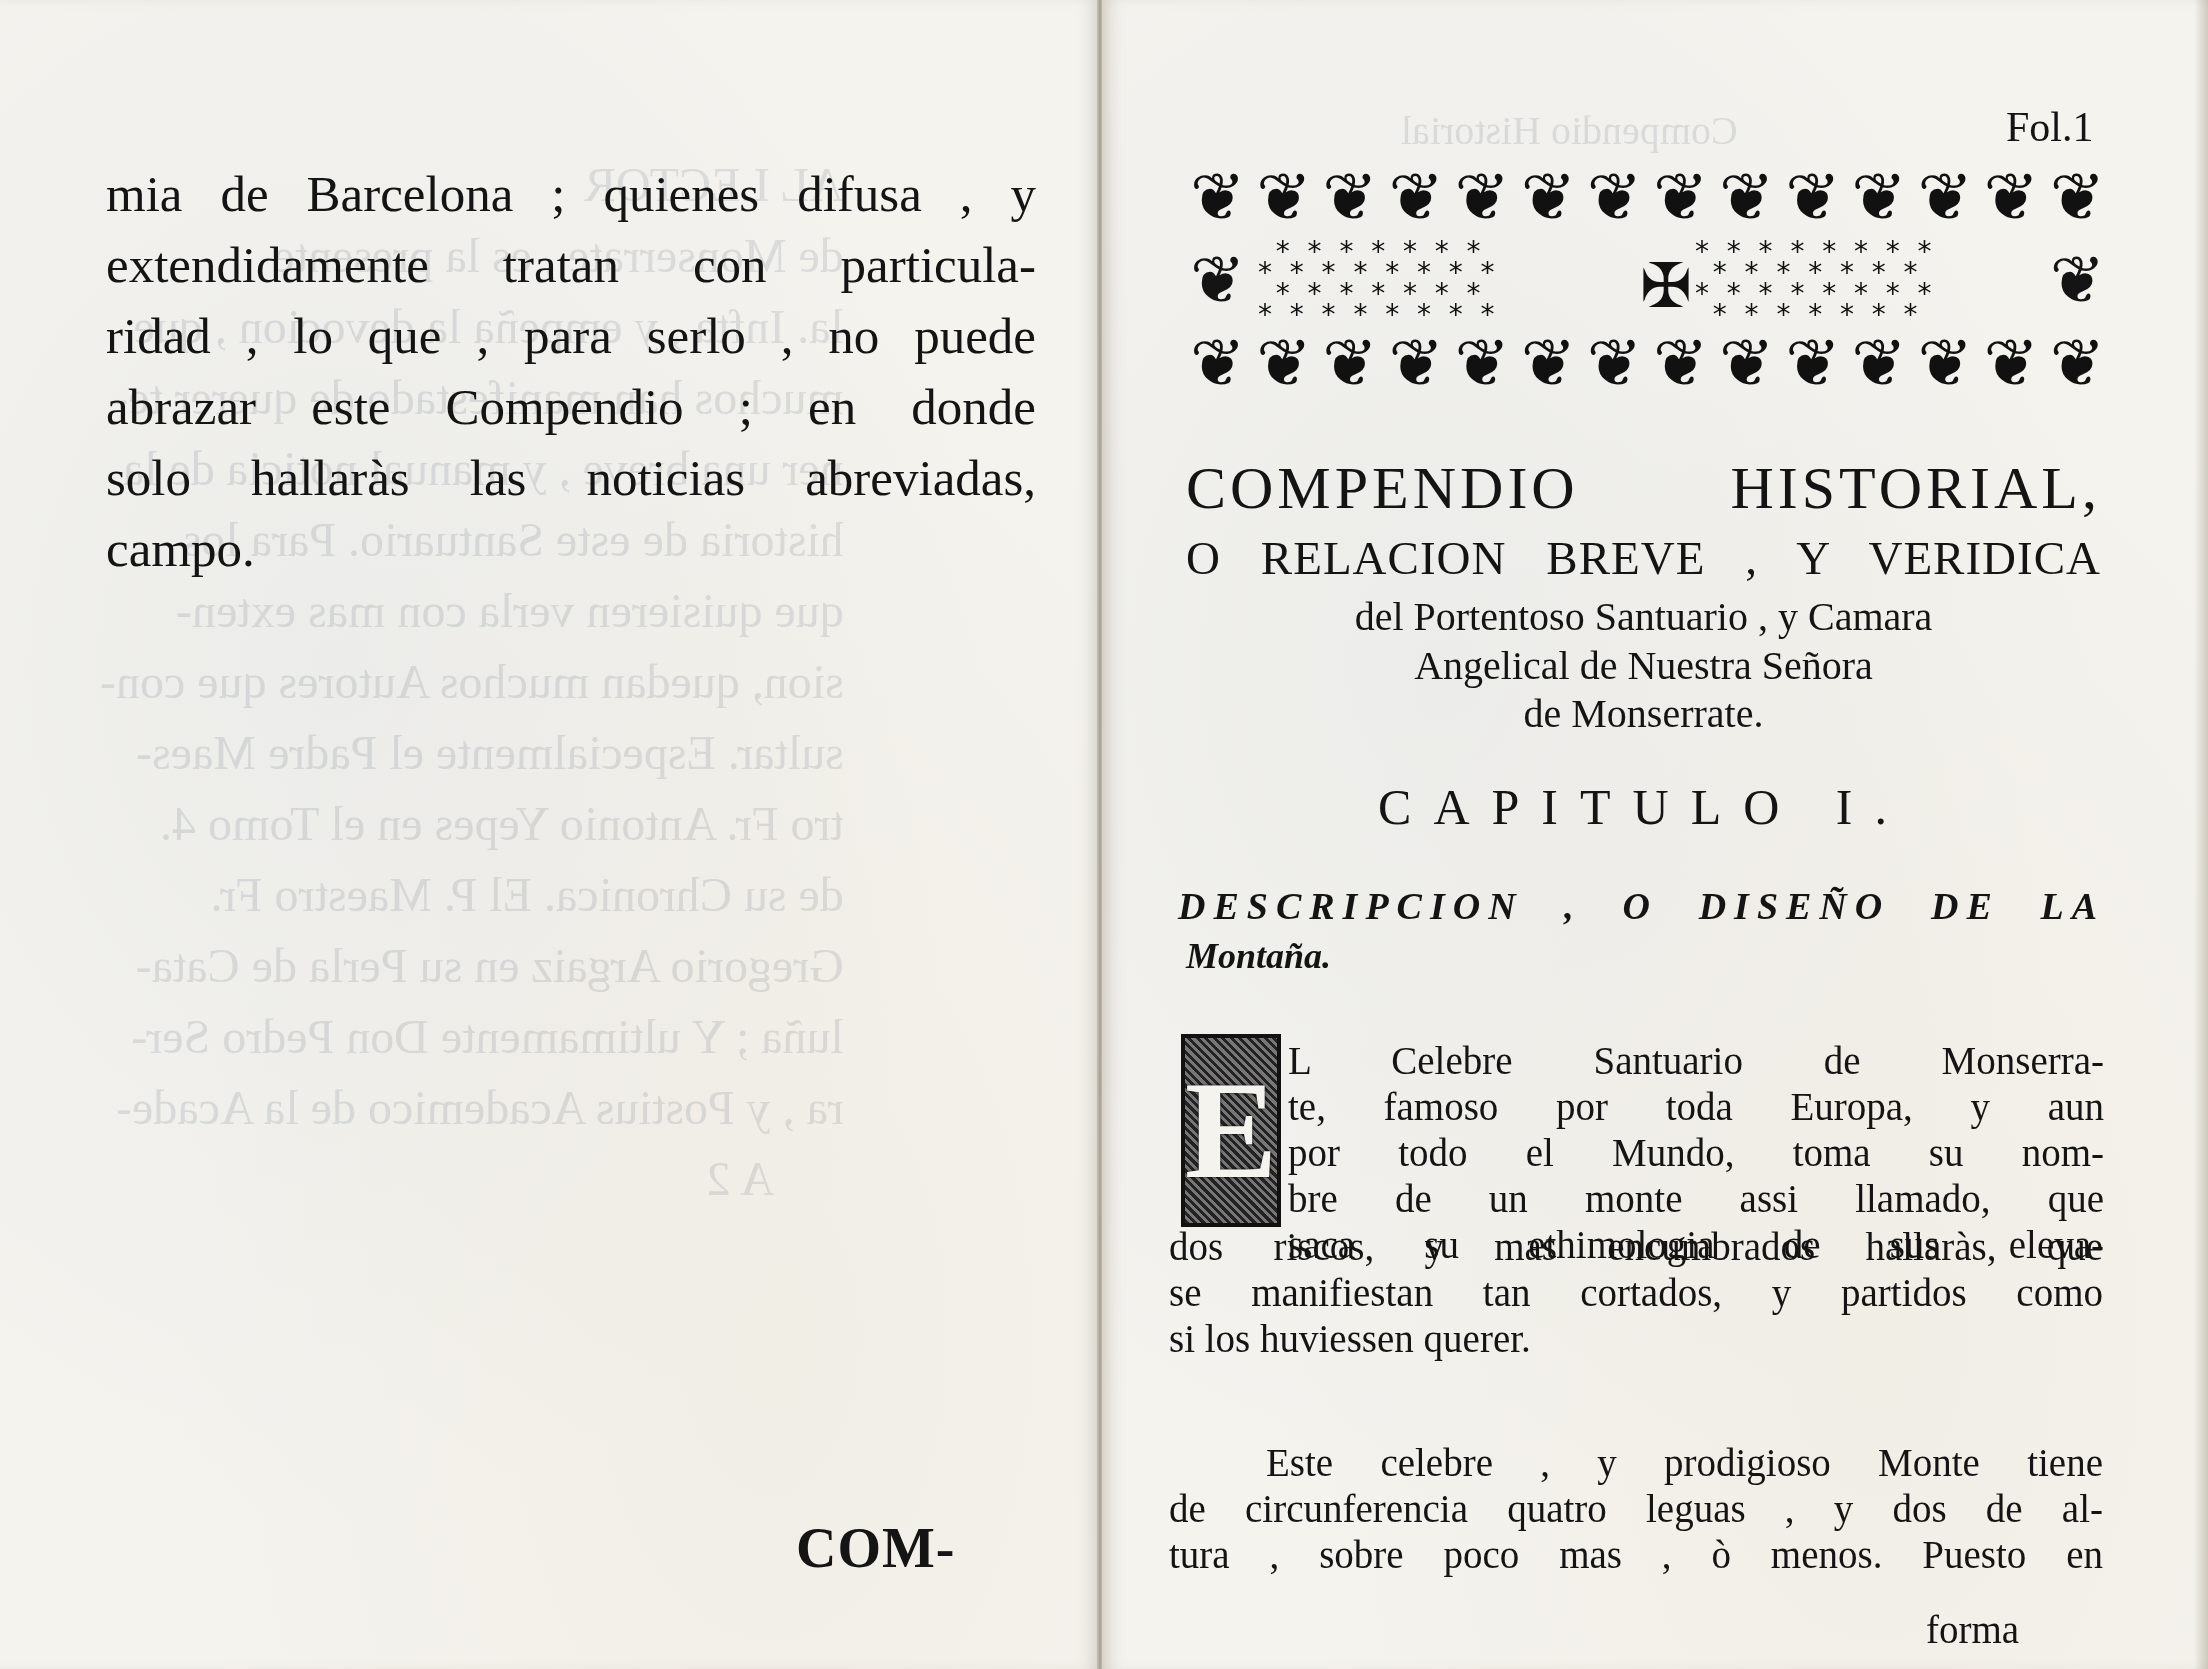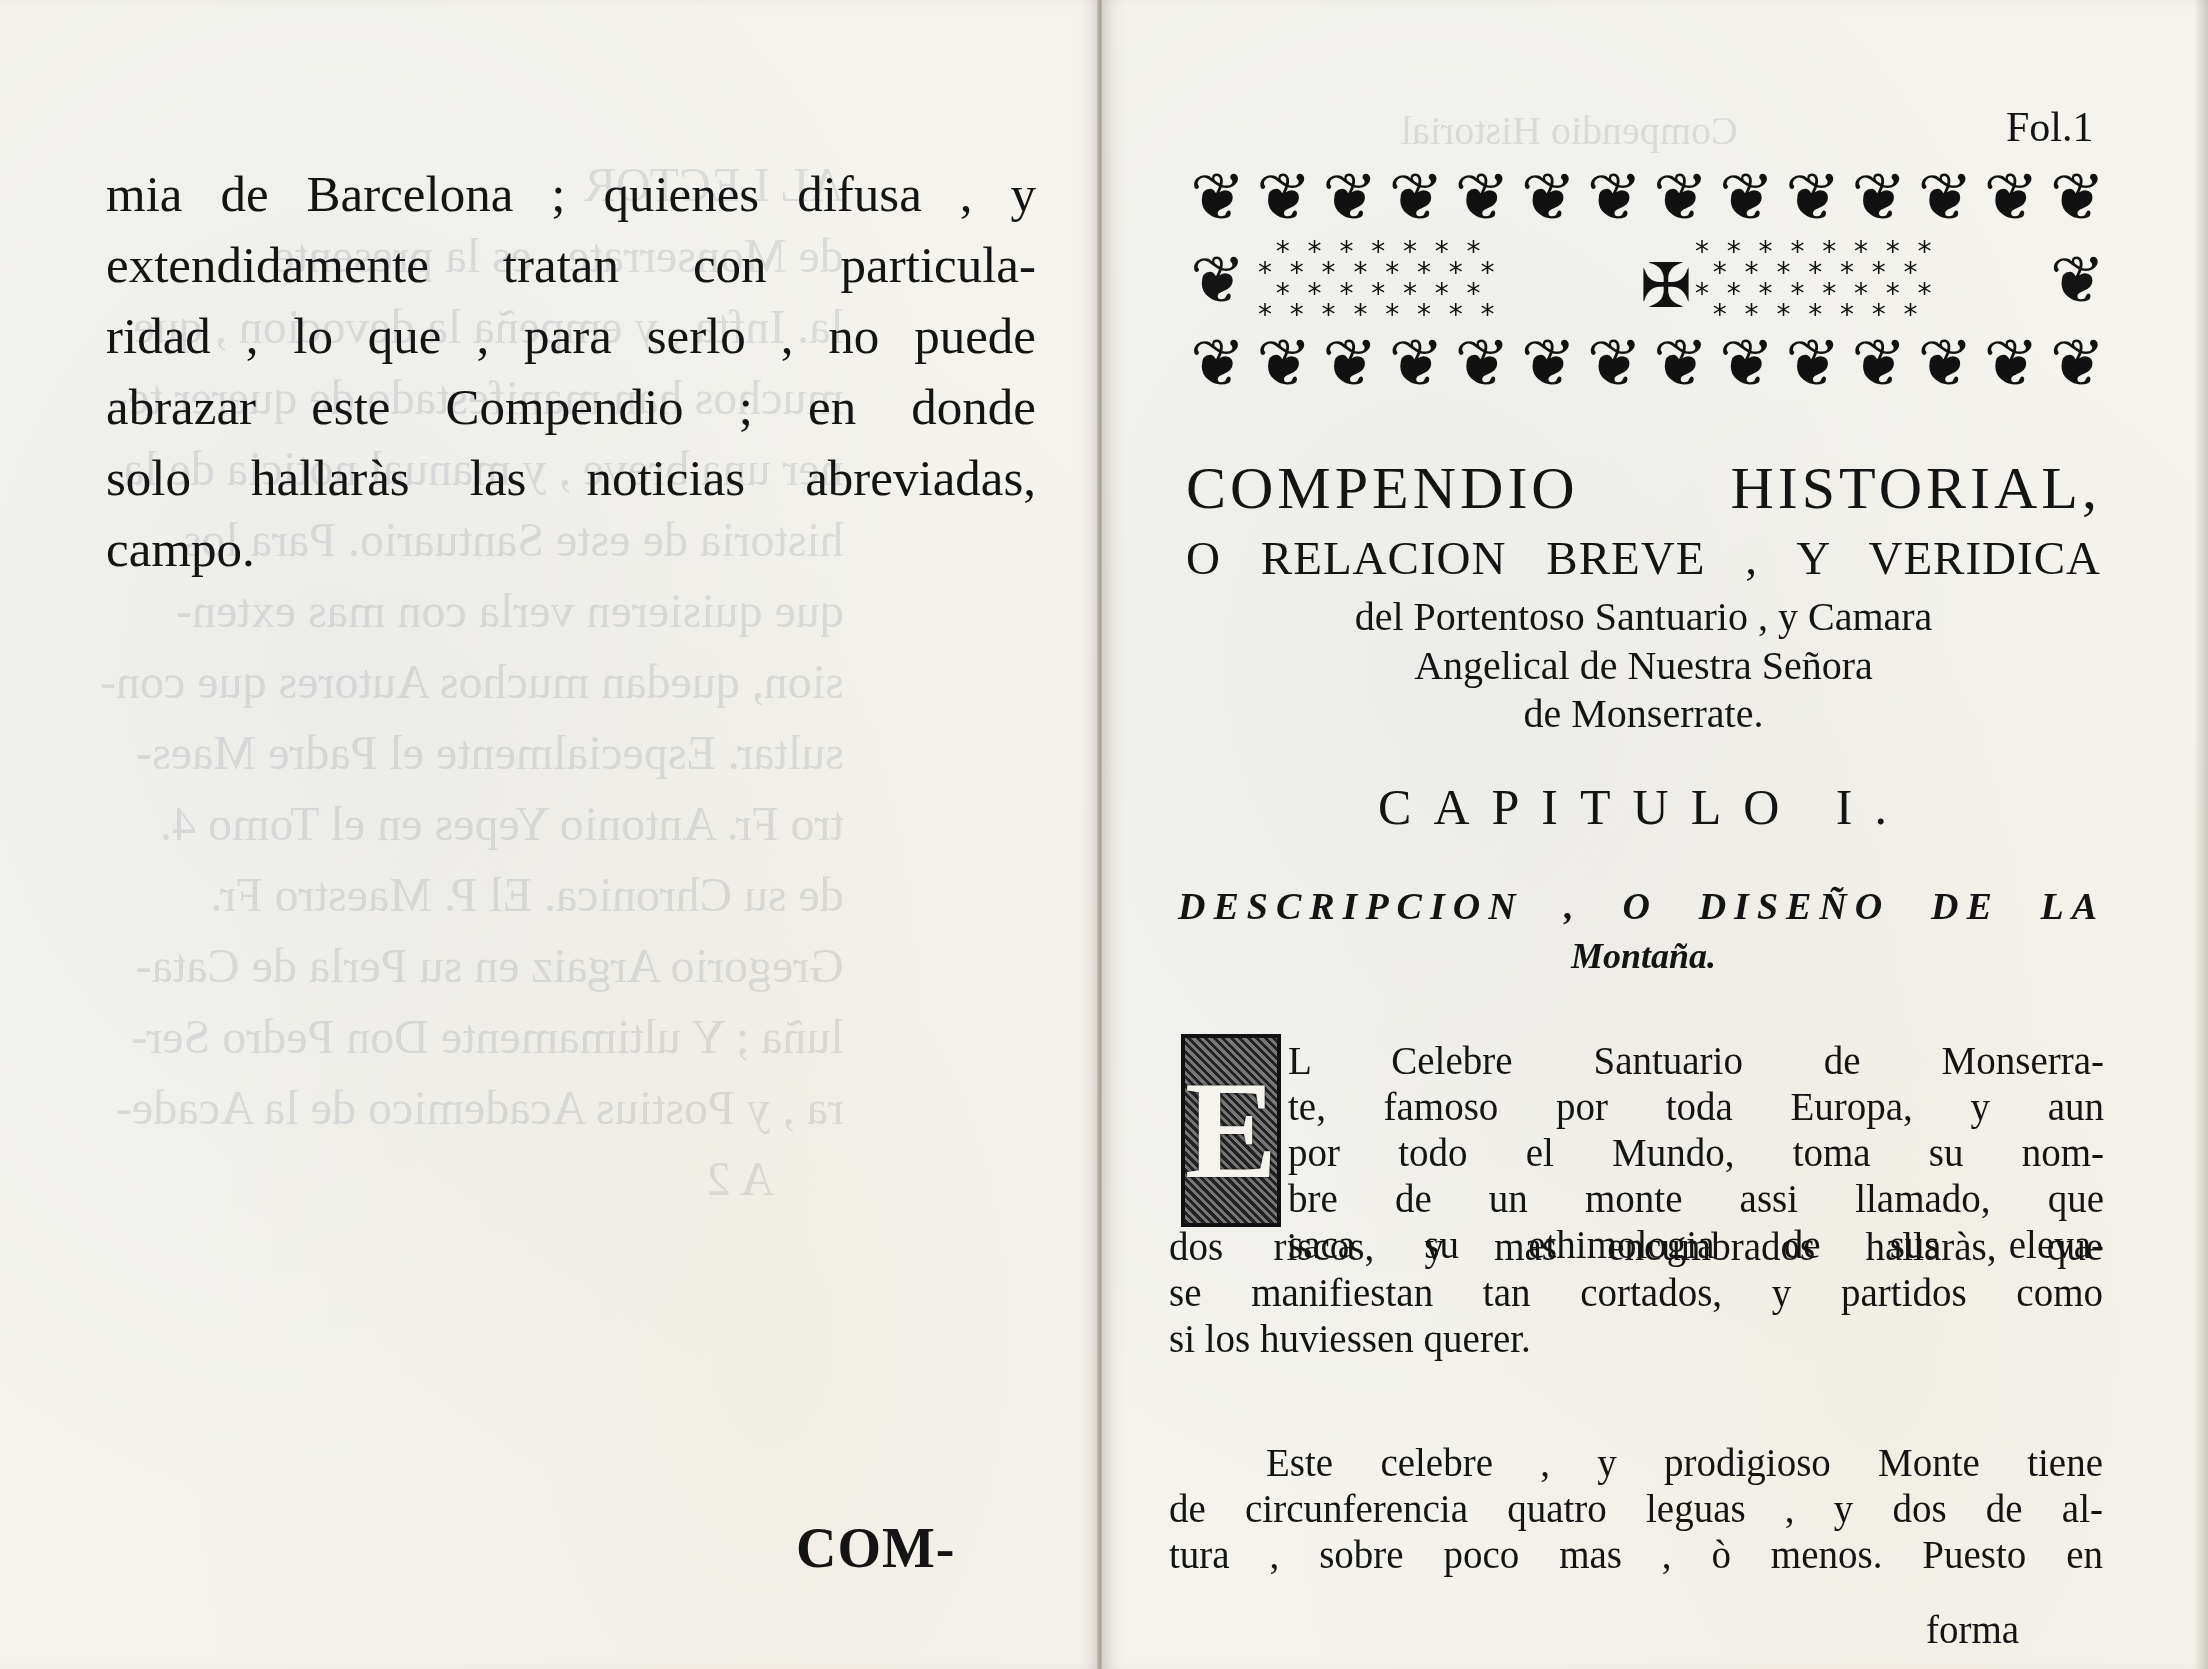--- a/index.html
+++ b/index.html
@@ -48,21 +48,21 @@
   .cross { position: absolute; left: 450px; top: 12px; font-size: 62px; font-family: "DejaVu Sans", sans-serif; color: #111; }
 
   .title1 { position: absolute; left: 1186px; top: 454px; width: 915px; text-align: justify; text-align-last: justify;
     font-size: 60px; letter-spacing: 4px; white-space: nowrap; }
   .title2 { position: absolute; left: 1186px; top: 531px; width: 915px; text-align: justify; text-align-last: justify;
     font-size: 47px; letter-spacing: 1px; white-space: nowrap; }
   .title-sub { position: absolute; left: 1186px; width: 915px; text-align: center; font-size: 40px; white-space: nowrap; }
   .chapter { position: absolute; left: 1186px; top: 778px; width: 915px; text-align: center; font-size: 50px; letter-spacing: 22px; }
   .chapter-desc { position: absolute; left: 1178px; top: 884px; width: 927px; text-align: justify; text-align-last: justify;
     font-style: italic; font-weight: bold; font-size: 38px; letter-spacing: 8px; white-space: nowrap; }
-  .chapter-desc2 { position: absolute; left: 1186px; top: 935px; width: 915px; text-align: center; font-style: italic; font-weight: bold; font-size: 36px; }
+  .chapter-desc2 { position: absolute; left: 1186px; top: 935px; width: 915px; text-align: left; font-style: italic; font-weight: bold; font-size: 36px; }
 
   .dropcap { position: absolute; left: 1181px; top: 1034px; width: 92px; height: 185px;
     border: 4px solid #111; background:
       repeating-linear-gradient(45deg, #222 0 3px, #777 3px 6px);
     display: flex; align-items: center; justify-content: center; }
   .dropcap span { font-size: 139px; color: #f4f3ee; font-weight: bold; text-shadow: 0 0 3px #000; line-height: 1; }
 
   .body-text { position: absolute; font-size: 39px; line-height: 46px; }
   .body-text .line { display: block; text-align: justify; text-align-last: justify; white-space: nowrap; }
   .body-text .line.last { text-align-last: left; }

